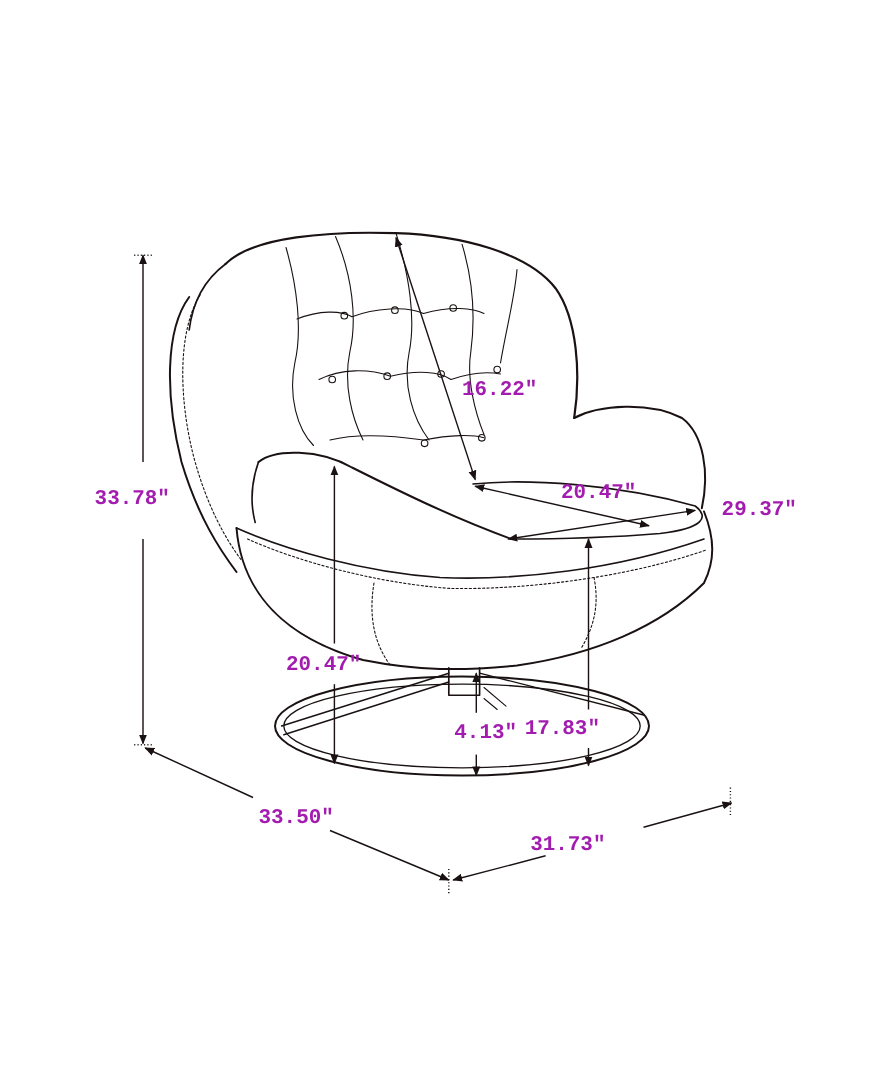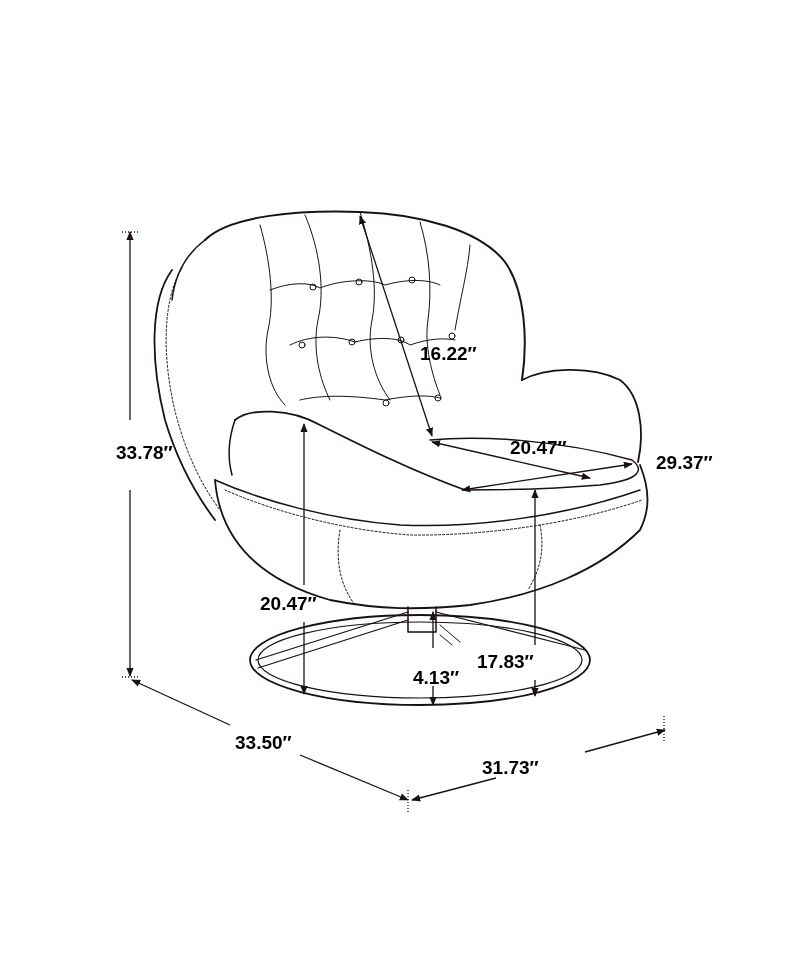--- a/index.html
+++ b/index.html
@@ -1,18 +1,18 @@
 <!DOCTYPE html>
 <html><head>
 <meta charset="utf-8">
 <style>
   html, body { margin:0; padding:0; background:#ffffff; }
   body { width:800px; height:977px; position:relative; overflow:hidden; font-family:"DejaVu Sans", sans-serif; }
   #diagram { position:absolute; left:0; top:0; width:800px; height:977px; }
-  .dim-label { position:absolute; font-family:Liberation Sans, sans-serif; font-weight:bold; font-size:19px; color:#000000; letter-spacing:0px; white-space:nowrap; }
+  .dim-label { position:absolute; font-family:Liberation Mono, monospace; font-weight:bold; font-size:19px; color:#a21caf; letter-spacing:0px; white-space:nowrap; }
 </style>
 </head>
 <body>
 
 <svg id="diagram" viewBox="0 0 800 977" xmlns="http://www.w3.org/2000/svg">
   <defs>
     <marker id="arr" viewBox="0 0 10 10" refX="9" refY="5" markerWidth="7" markerHeight="7" orient="auto-start-reverse">
       <path d="M0,1 L10,5 L0,9 z" fill="#1a1212"></path>
     </marker>
   </defs>
@@ -97,21 +97,21 @@
     <line x1="132" y1="680" x2="230" y2="725" marker-start="url(#arr)"></line>
     <line x1="300" y1="755" x2="408" y2="800" marker-end="url(#arr)"></line>
 
     <line x1="665" y1="730" x2="585" y2="752" marker-start="url(#arr)"></line>
     <line x1="496" y1="778" x2="412" y2="800" marker-end="url(#arr)"></line>
     <line x1="664" y1="716" x2="664" y2="742" stroke-dasharray="1,2"></line>
     <line x1="408" y1="790" x2="408" y2="814" stroke-dasharray="1,2"></line>
   </g>
 </svg>
 
-<div class="dim-label" style="left:116px; top:442px;">33.78″</div>
+<div class="dim-label" style="left:86px; top:442px;">33.78″</div>
 <div class="dim-label" style="left:420px; top:343px;">16.22″</div>
 <div class="dim-label" style="left:510px; top:437px;">20.47″</div>
 <div class="dim-label" style="left:656px; top:452px;">29.37″</div>
 <div class="dim-label" style="left:260px; top:593px;">20.47″</div>
-<div class="dim-label" style="left:413px; top:655px;margin-top:12px;">4.13″</div>
+<div class="dim-label" style="left:413px; top:655px;">4.13″</div>
 <div class="dim-label" style="left:477px; top:651px;">17.83″</div>
 <div class="dim-label" style="left:235px; top:732px;">33.50″</div>
 <div class="dim-label" style="left:482px; top:757px;">31.73″</div>
 
 </body></html>

